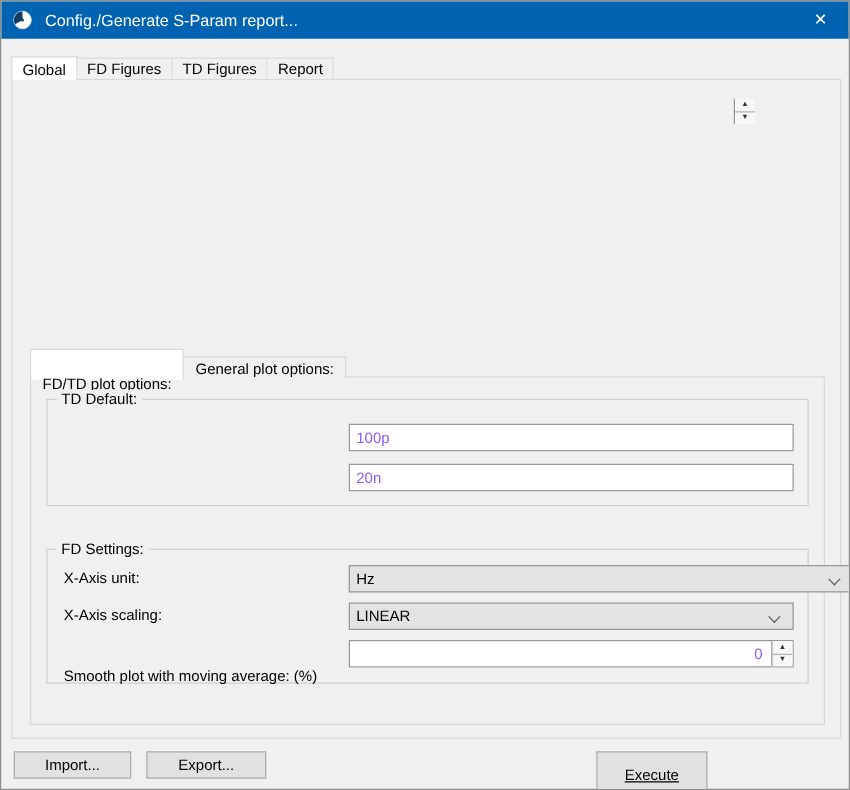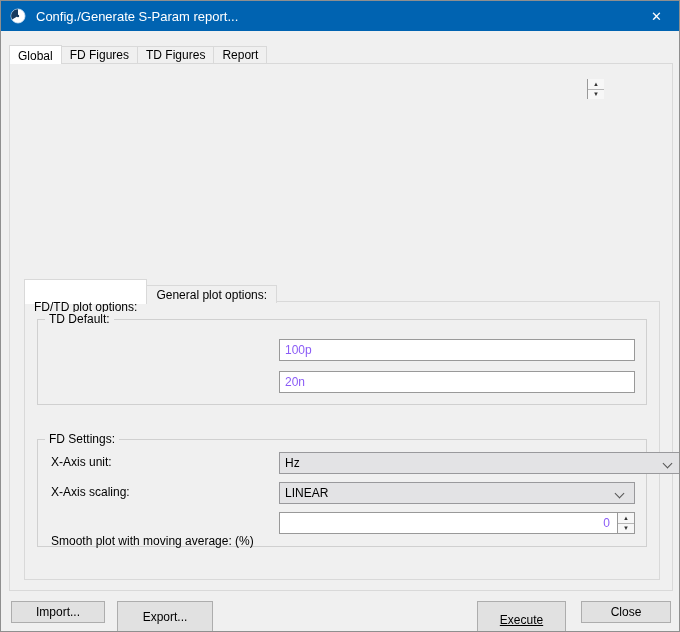--- a/index.html
+++ b/index.html
@@ -150,23 +150,20 @@
     <input class="txt" value="0" style="">
     <div class="spinner">
       <div class="spin up">▲</div>
       <div class="spin">▼</div>
     </div>
   </div>
 
   <div class="btn" style="left:10px;top:600px;width:94px;height:22px;">
     <span>Import...</span>
   </div>
-  <div class="btn" style="left:116px;top:600px;width:96px;height:32px;">
+  <div class="btn" style="left:116px;top:600px;width:96px;height:22px;">
     <span>Export...</span>
   </div>
   <div class="btn" style="left:476px;top:600px;width:89px;height:38px;text-decoration:underline;">
     <span>Execute</span>
   </div>
-  <div class="btn" style="left:580px;top:600px;width:90px;height:22px;">
-    <span>Close</span>
-  </div>
 
 </div>
 
 </body></html>

